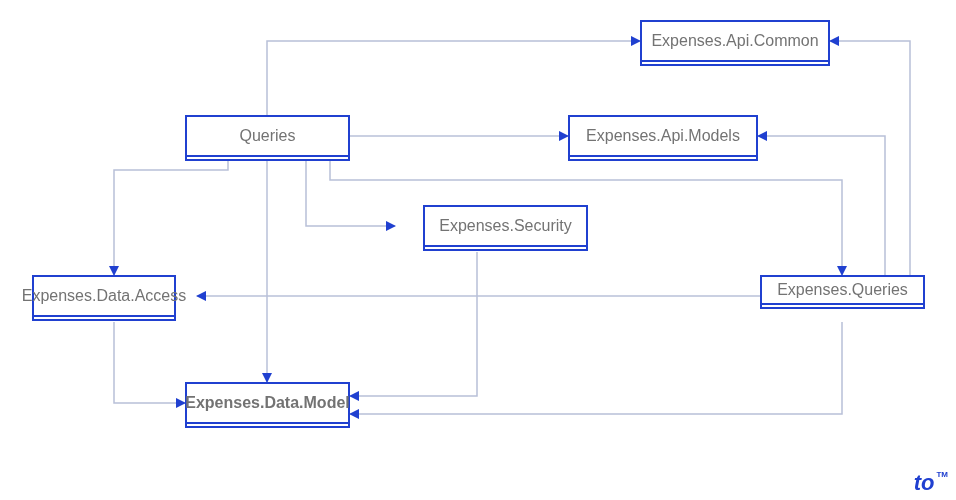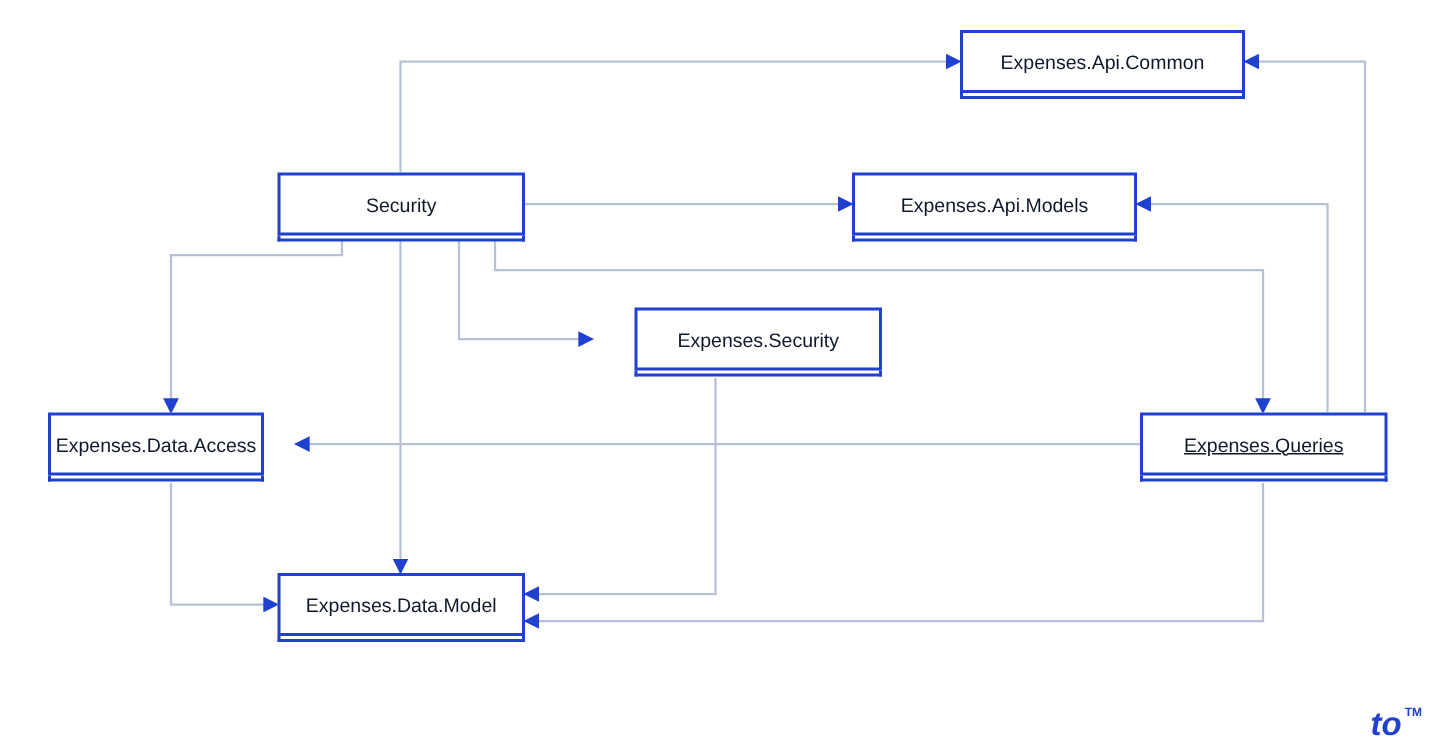--- a/index.html
+++ b/index.html
@@ -9,22 +9,22 @@
     height: 500px;
     background: #ffffff;
     font-family: "Helvetica Neue", Arial, sans-serif;
     position: relative;
     overflow: hidden;
   }
   .node {
     position: absolute;
     border: 2px solid #2040d0;
     background: #ffffff;
-    color: #0f172a;
-    font-size: 13px;
+    color: #737373;
+    font-size: 16px;
     font-weight: 500;
     display: flex;
     align-items: center;
     justify-content: center;
     box-sizing: border-box;
   }
   .node::after {
     
     content: "";
     position: absolute;
@@ -90,42 +90,42 @@
   <polyline points="760,296 197,296" fill="none" stroke="#b8c0d8" stroke-width="1.5" marker-end="url(#arrow)"></polyline>
 
   <polyline points="842,322 842,414 350,414" fill="none" stroke="#b8c0d8" stroke-width="1.5" marker-end="url(#arrow)"></polyline>
 
   <polyline points="885,275 885,136 758,136" fill="none" stroke="#b8c0d8" stroke-width="1.5" marker-end="url(#arrow)"></polyline>
 
   <polyline points="910,275 910,41 830,41" fill="none" stroke="#b8c0d8" stroke-width="1.5" marker-end="url(#arrow)"></polyline>
 </svg>
 
 <div class="node" style="left:185px; top:115px; width:165px; height:42px;">
-  <span>Security</span>
+  <span>Queries</span>
 </div>
 
 <div class="node" style="left:640px; top:20px; width:190px; height:42px;">
   <span>Expenses.Api.Common</span>
 </div>
 
 <div class="node" style="left:568px; top:115px; width:190px; height:42px;">
   <span>Expenses.Api.Models</span>
 </div>
 
 <div class="node" style="left:395px; top:205px; width:165px; height:42px;margin-left:28px;">
   <span>Expenses.Security</span>
 </div>
 
 <div class="node" style="left:32px; top:275px; width:144px; height:42px;">
   <span>Expenses.Data.Access</span>
 </div>
 
-<div class="node" style="left:760px; top:275px; width:165px; height:42px;text-decoration:underline;">
+<div class="node" style="left:760px; top:275px; width:165px; height:30px;">
   <span>Expenses.Queries</span>
 </div>
 
-<div class="node" style="left:185px; top:382px; width:165px; height:42px;">
+<div class="node" style="left:185px; top:382px; width:165px; height:42px;font-weight:bold;">
   <span>Expenses.Data.Model</span>
 </div>
 
 <div class="logo">
   <span>to</span><sup>TM</sup>
 </div>
 
 </body></html>

